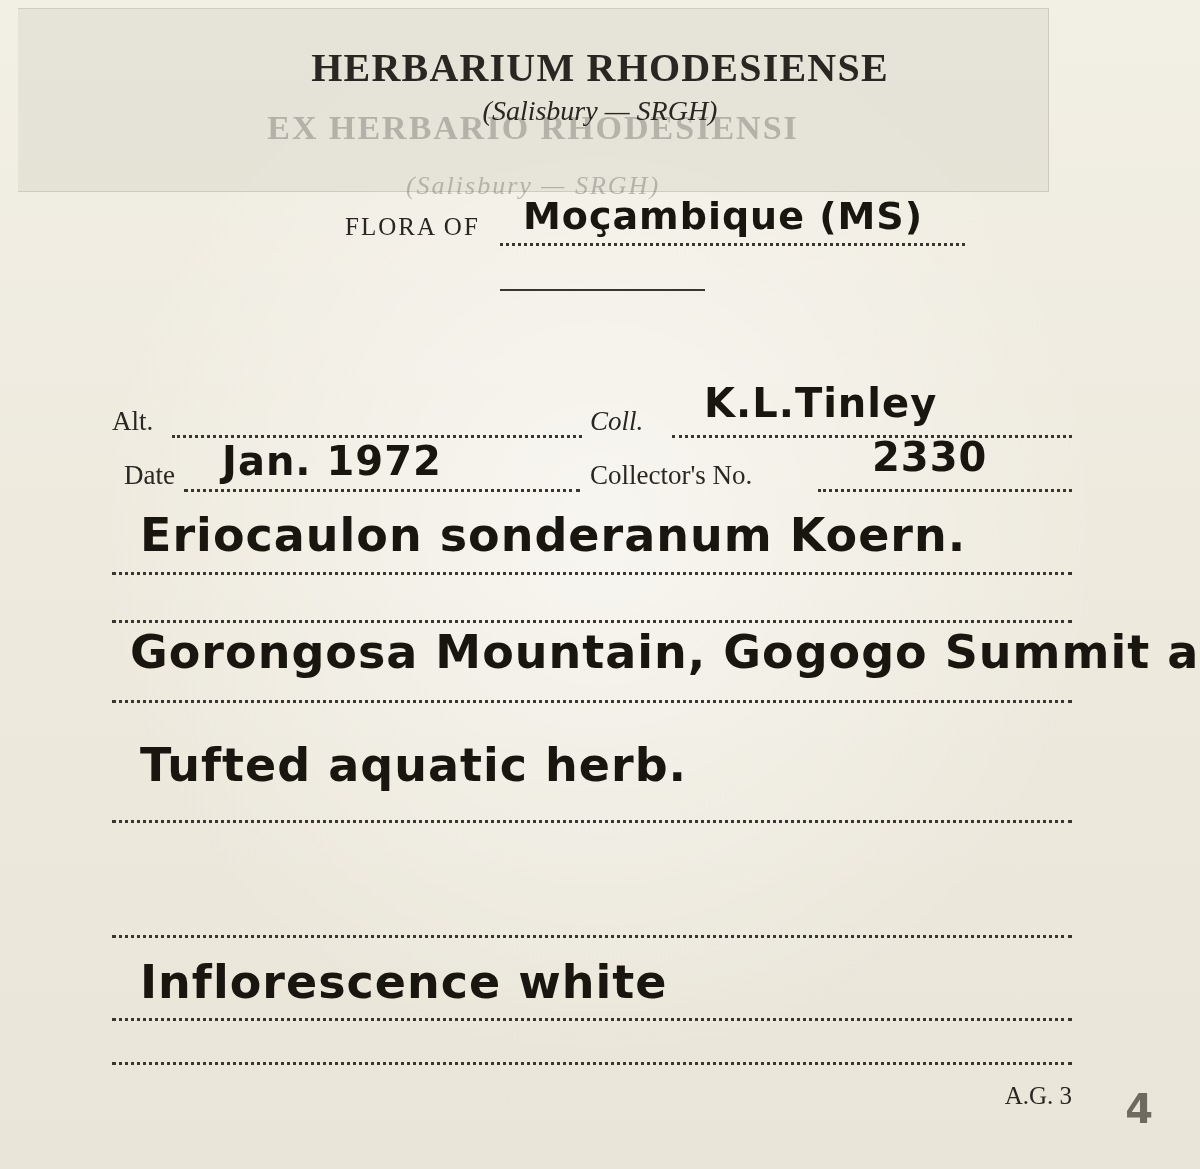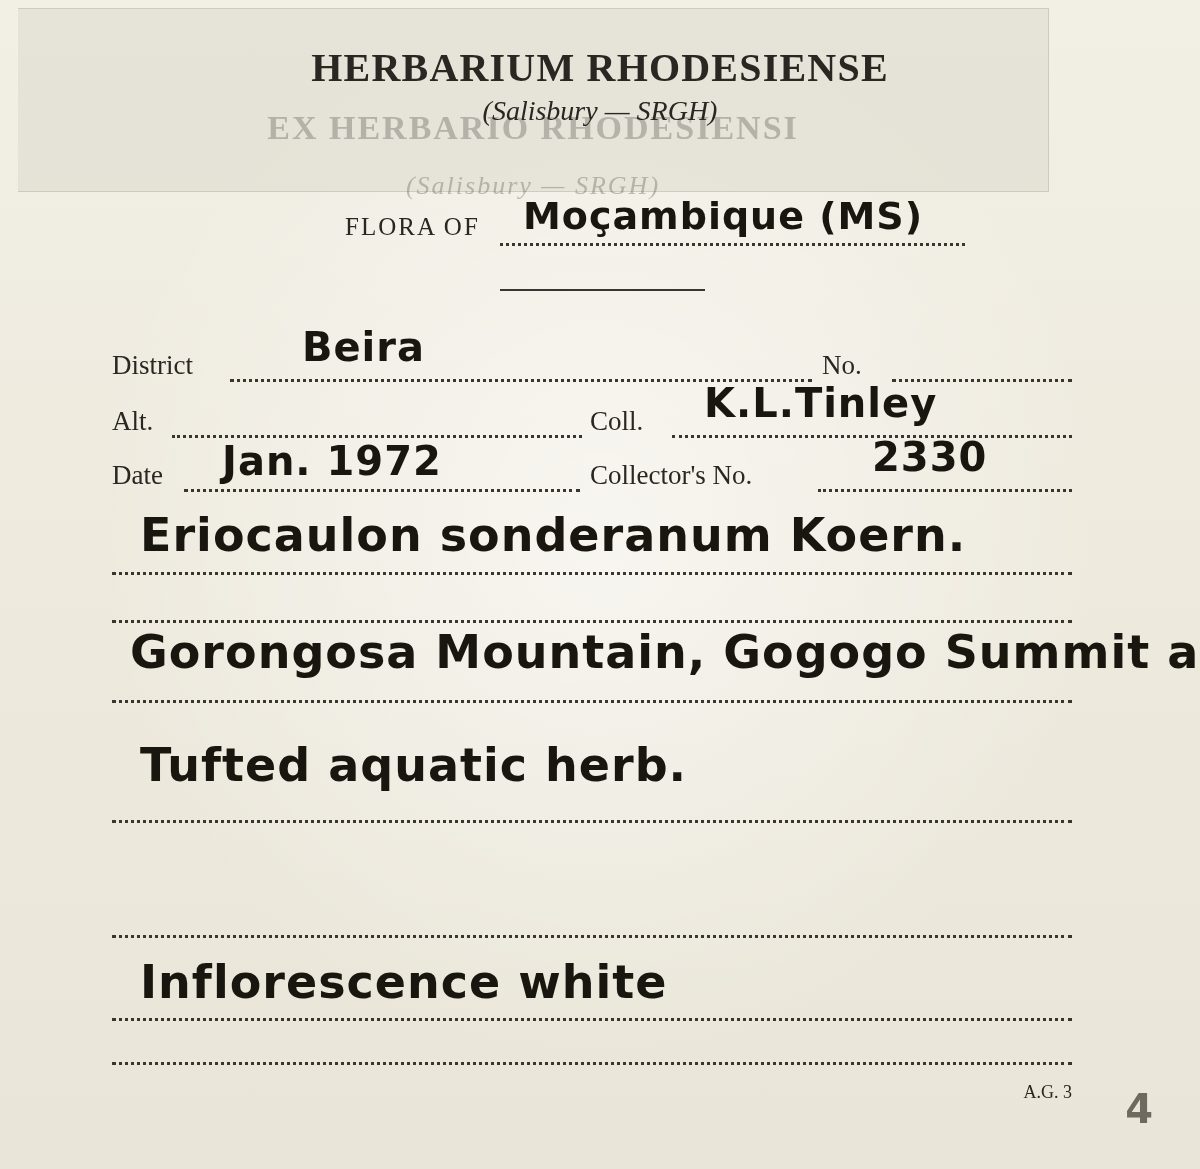--- a/index.html
+++ b/index.html
@@ -201,21 +201,21 @@
     position: absolute;
     left: 112px;
     top: 1082px;
     font-size: 25px;
     color: #2a2622;
   }
   .footer-right {
     position: absolute;
     right: 128px;
     top: 1082px;
-    font-size: 18px;
+    font-size: 25px;
     color: #2a2622;
   }
   .corner-mark {
     position: absolute;
     right: 46px;
     top: 1086px;
     font-size: 40px;
     color: #6f6a5f;
     font-family: "DejaVu Sans", sans-serif;
   }
@@ -237,40 +237,32 @@
     <div class="subtitle">(Salisbury — SRGH)</div>
 
     <div class="flora-row">
       <span class="flora-label">FLORA OF</span>
       <span class="dots-flora"></span>
       <span class="flora-value hand">Moçambique (MS)</span>
     </div>
 
     <div class="short-rule"></div>
 
-    <div class="row row-district">
-      <span class="lbl" style="left:0;">District</span>
-      <span class="dots" style="left:118px; width:582px;"></span>
-      <span class="hw hand" style="left:190px; top:-16px;">Beira</span>
-      <span class="lbl" style="left:710px;">No.</span>
-      <span class="dots" style="left:780px; width:180px;"></span>
-      <span class="hw hand" style="left:800px; top:-10px;"></span>
-    </div>
 
     <div class="row row-alt">
       <span class="lbl" style="left:0;">Alt.</span>
       <span class="dots" style="left:60px; width:410px;"></span>
       <span class="hw hand" style="left:80px; top:-8px;"></span>
-      <span class="lbl" style="left:478px;">Coll.</span>
+      <span class="lbl" style="left:478px;font-style:italic;">Coll.</span>
       <span class="dots" style="left:560px; width:400px;"></span>
       <span class="hw hand" style="left:592px; top:-16px;">K.L.Tinley</span>
     </div>
 
     <div class="row row-date">
-      <span class="lbl" style="left:0;">Date</span>
+      <span class="lbl" style="left:12px;">Date</span>
       <span class="dots" style="left:72px; width:396px;"></span>
       <span class="hw hand" style="left:110px; top:-12px;">Jan. 1972</span>
       <span class="lbl" style="left:478px;">Collector's No.</span>
       <span class="dots" style="left:706px; width:254px;"></span>
       <span class="hw hand" style="left:760px; top:-16px;">2330</span>
     </div>
 
     <div class="ruled rule-1"></div>
     <div class="ruled rule-2"></div>
     <div class="ruled rule-3"></div>

